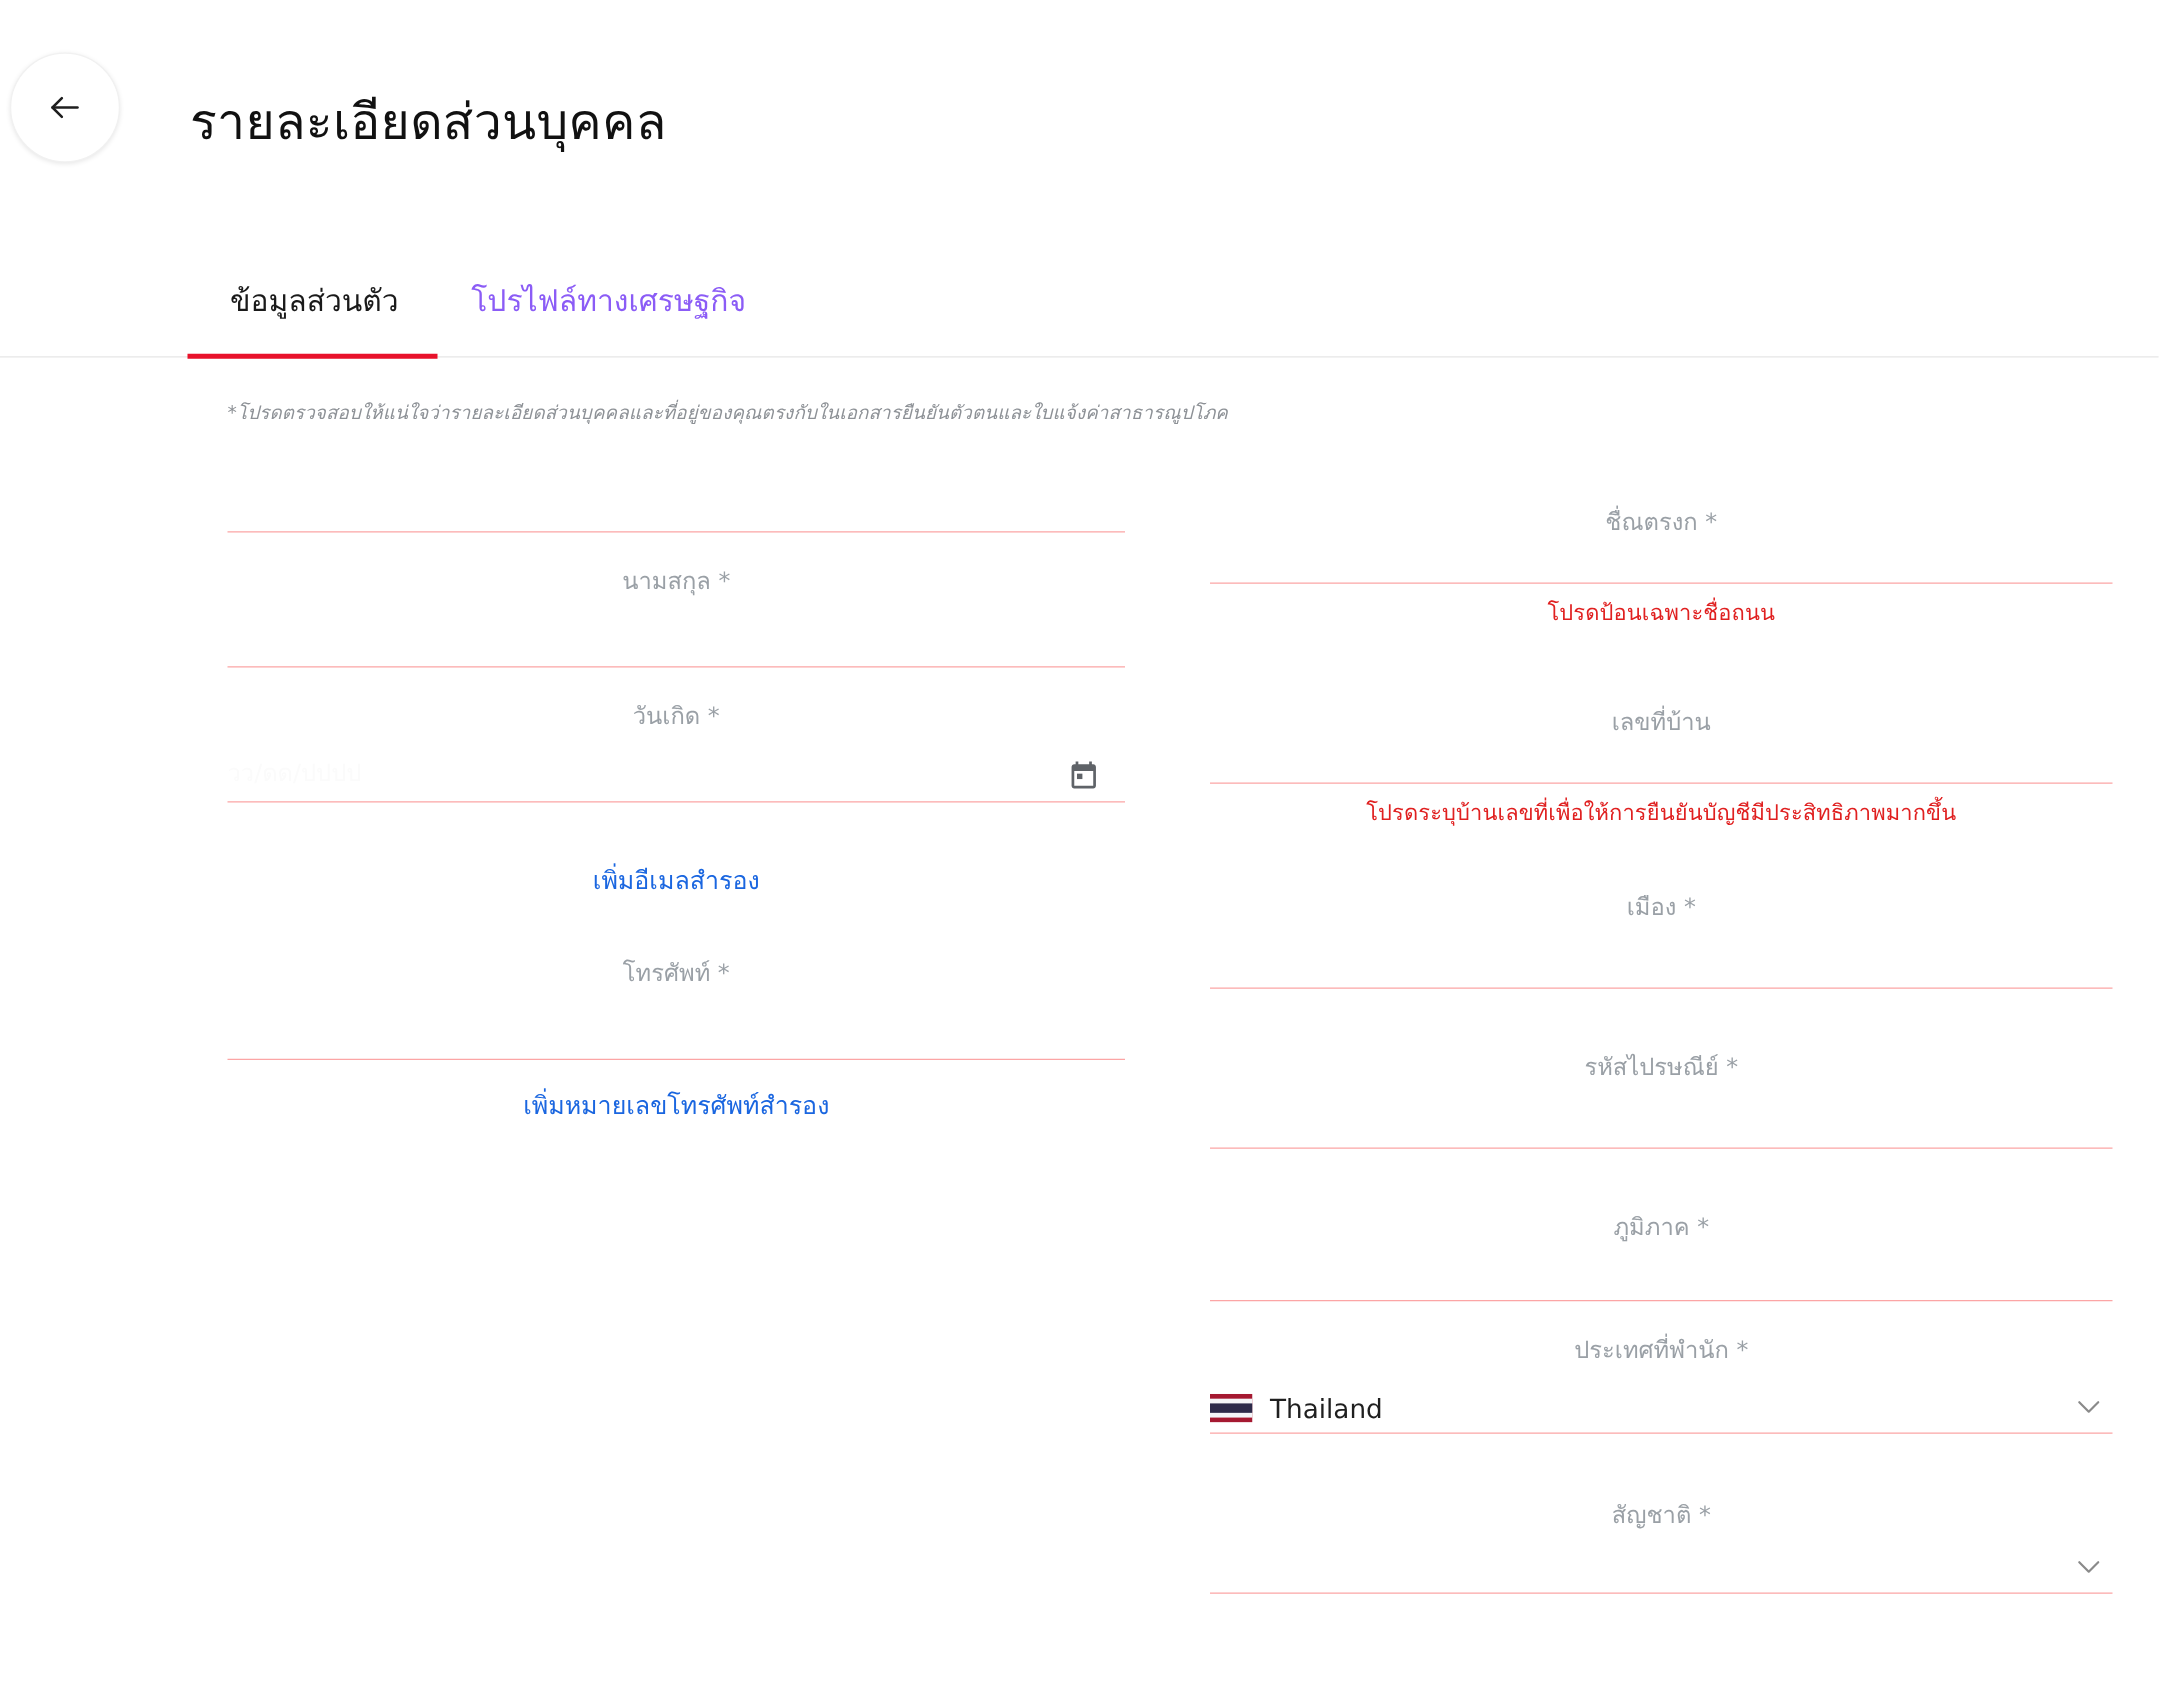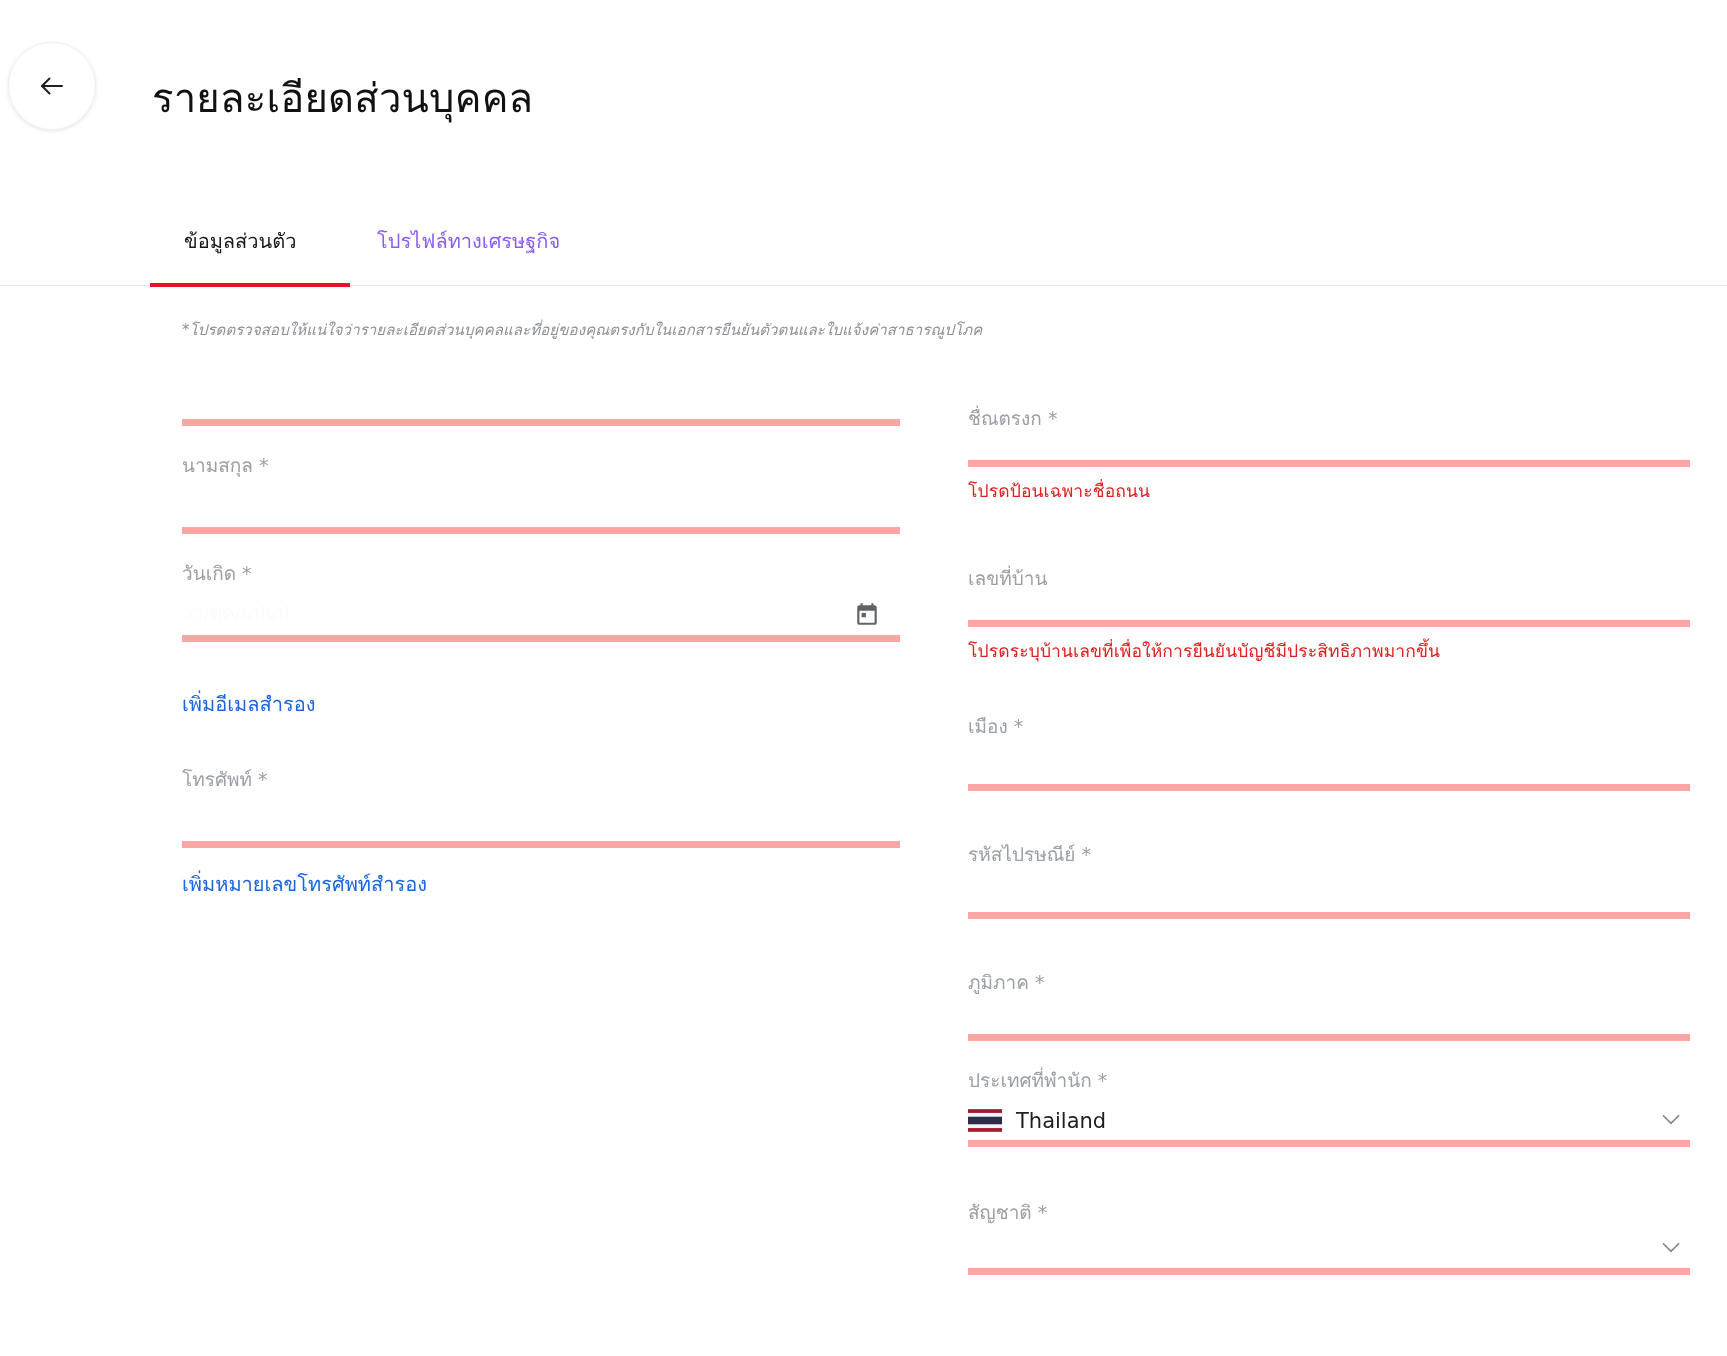--- a/index.html
+++ b/index.html
@@ -4,21 +4,21 @@
 <style>
   * { box-sizing: border-box; margin: 0; padding: 0; }
   html, body {
     width: 1727px;
     height: 1356px;
     background: #ffffff;
     font-family: "DejaVu Sans", "Liberation Sans", sans-serif;
     overflow: hidden;
   }
 
-  .page { position: relative; width: 1727px; height: 1356px; background:#fff; }
+  .page { position: relative; width: 1727px; height: 1356px; background:#fff;text-align:center; }
 
   
   .header {
     position: absolute;
     top: 0; left: 0; right: 0;
     height: 168px;
   }
   .back-btn {
     position: absolute;
     left: 8px; top: 42px;
@@ -48,21 +48,21 @@
     left: 0; right: 0;
     top: 196px;
     height: 90px;
     border-bottom: 1px solid #e6e6e6;
   }
   .tab {
     position: absolute;
     top: 0;
     height: 89px;
     display: flex; align-items: center;
-    font-size: 20px;
+    font-size: 24px;
     cursor: pointer;
     white-space: nowrap;
   }
   .tab-1 { left: 184px; color: #1a1a1a; }
   .tab-2 { left: 377px; color: #8b5cf6; }
   .tab-underline {
     position: absolute;
     left: 150px;
     top: 283px;
     width: 200px;
@@ -90,21 +90,21 @@
   .field-label {
     font-size: 19px;
     color: #9aa0a6;
     line-height: 26px;
     display: block;
     white-space: nowrap;
   }
   .field-input {
     position: relative;
     height: 56px;
-    border-bottom: 7px solid #fca5a5;
+    border-bottom: 1px solid #fca5a5;
     display: flex;
     align-items: flex-end;
   }
   .field-input .val {
     font-size: 21px;
     color: #1f1f1f;
     padding-bottom: 6px;
     line-height: 28px;
   }
   .field-input .placeholder {

